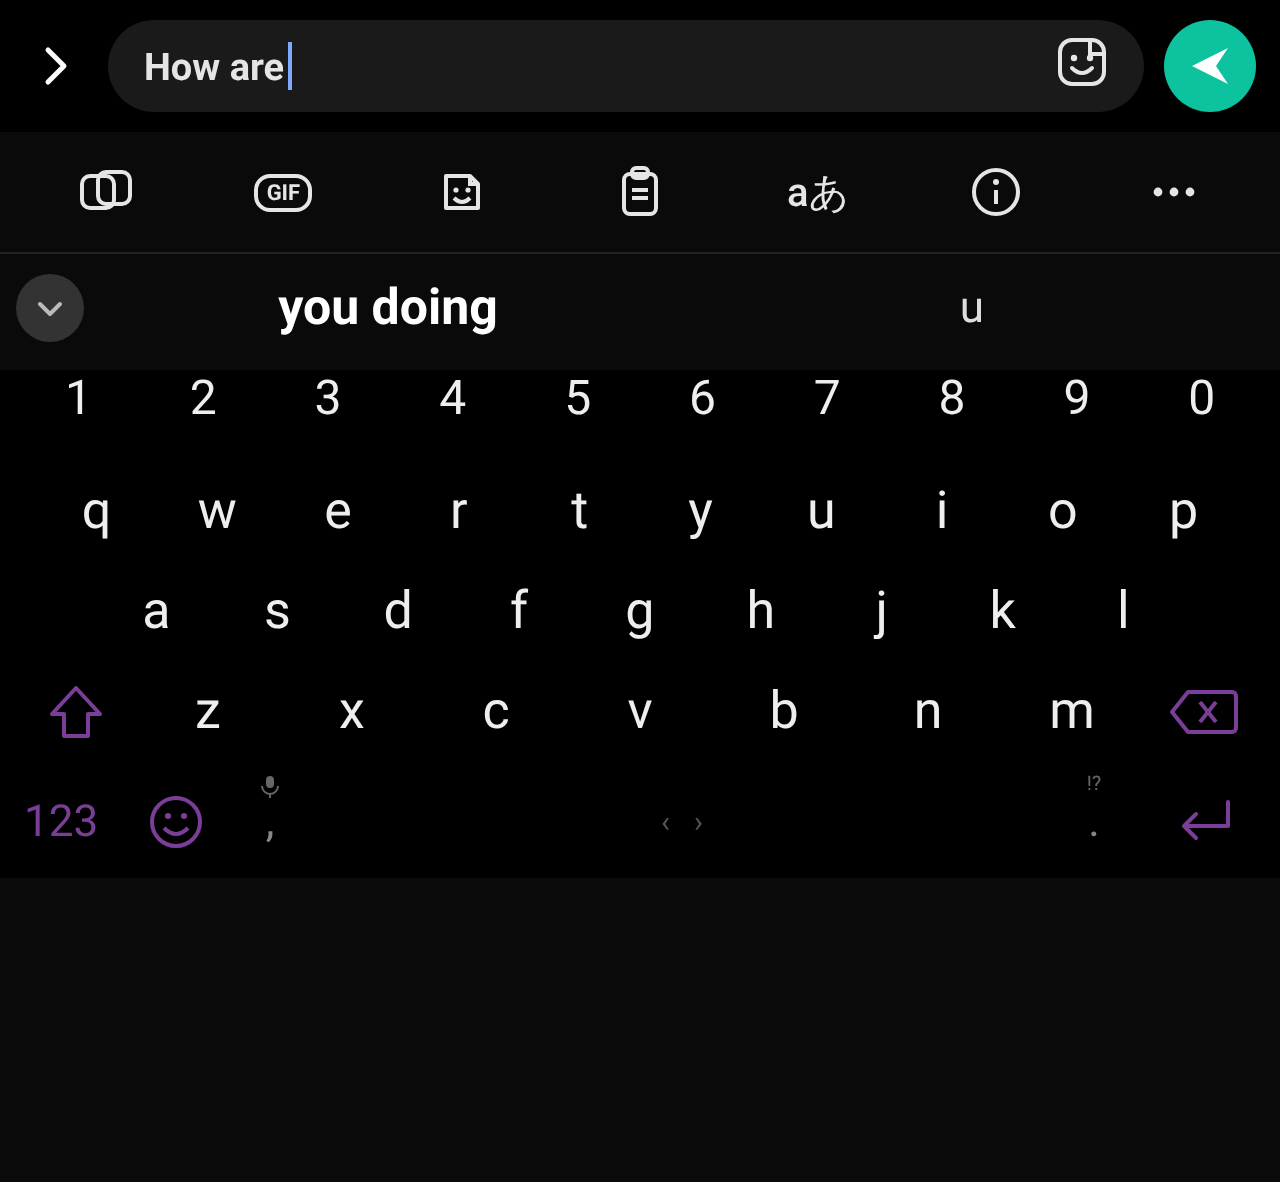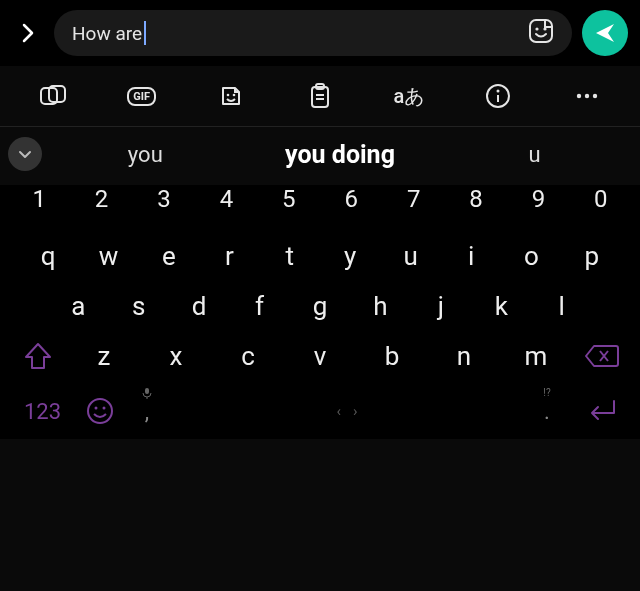--- a/index.html
+++ b/index.html
@@ -37,20 +37,21 @@
     align-items: center;
     padding: 0 18px;
     gap: 10px;
   }
   .text-input {
     flex: 1;
     font-size: 19px;
     color: #e5e5e5;
     display: flex;
     align-items: center;
+    font-weight: bold;
   }
   .cursor {
     display: inline-block;
     width: 2px;
     height: 24px;
     background: #7da9ff;
     margin-left: 2px;
     vertical-align: middle;
   }
   .sticker-inline {
@@ -156,21 +157,20 @@
   .bottom-row {
     display: flex;
     align-items: center;
     padding: 6px 12px 14px;
     gap: 6px;
   }
   .sym-key {
     color: #7a3e99;
     font-size: 22px;
     width: 50px;
-    margin-left: 12px;
   }
   .emoji-key {
     width: 40px;
     display: flex;
     align-items: center;
     justify-content: center;
   }
   .comma-key, .period-key {
     width: 42px;
     text-align: center;
@@ -280,21 +280,20 @@
       </svg>
   </div>
 </div>
 
 <div class="suggestions">
   <div class="collapse-btn">
     <svg width="14" height="10" viewBox="0 0 14 10">
         <path d="M2 3 L7 8 L12 3" stroke="#bbb" stroke-width="2" fill="none" stroke-linecap="round" stroke-linejoin="round"></path>
       </svg>
   </div>
-  <div class="suggestion">you</div>
   <div class="suggestion primary">you doing</div>
   <div class="suggestion">u</div>
 </div>
 
 <div class="keyboard">
   <div class="key-row nums">
     <div class="key num">1</div>
     <div class="key num">2</div>
     <div class="key num">3</div>
     <div class="key num">4</div>

